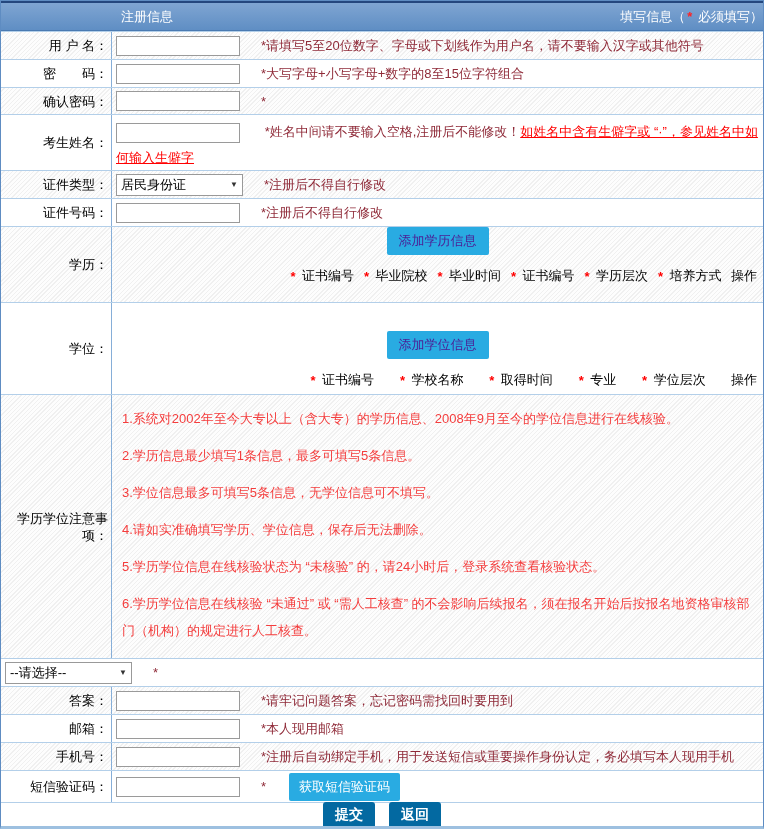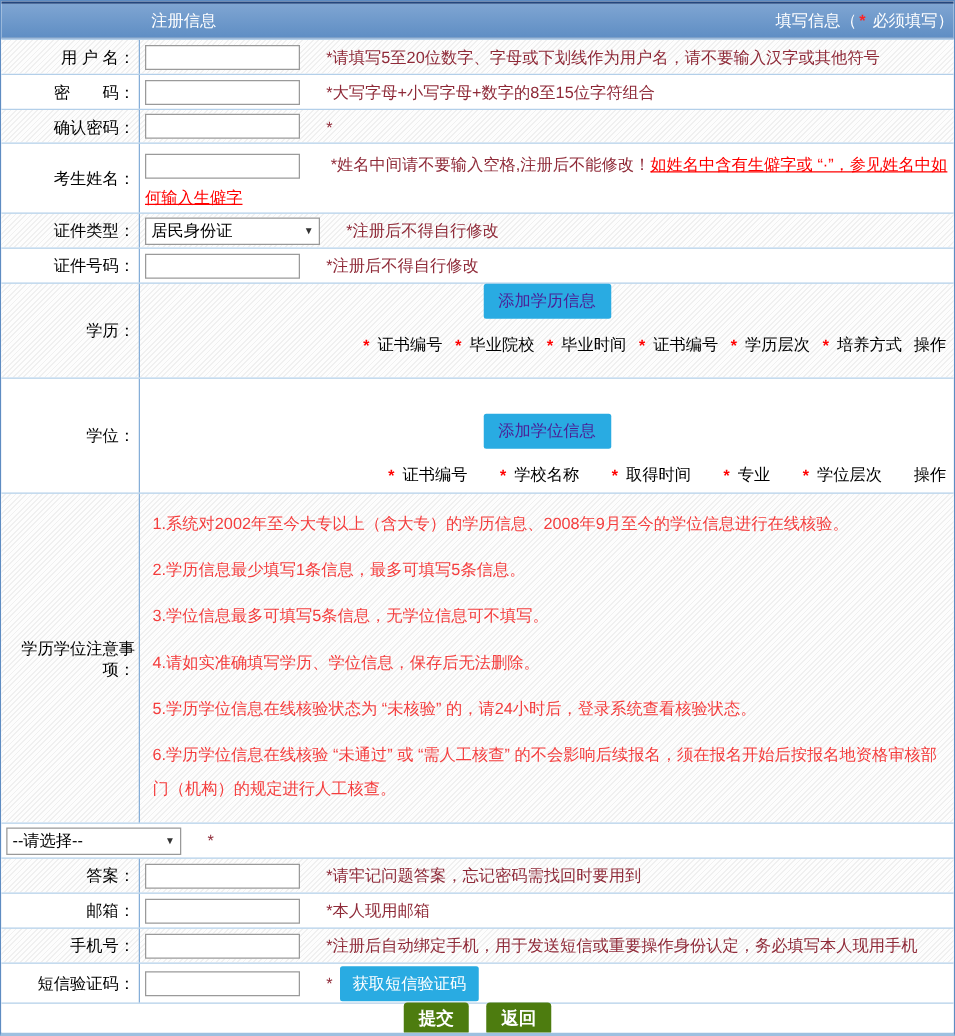--- a/index.html
+++ b/index.html
@@ -17,32 +17,32 @@
   .row.odd{background-image:repeating-linear-gradient(135deg,#fdfdfd 0px,#fdfdfd 2px,#f0f0f0 2px,#f0f0f0 3px);}
   .cell-label{width:111px;box-sizing:border-box;border-right:1px solid #86aed8;display:flex;align-items:center;justify-content:flex-end;text-align:right;padding:2px 3px 2px 2px;line-height:17px;word-break:break-all;}
   .cell-content{flex:1;display:flex;align-items:center;padding-left:4px;min-width:0;}
   .cell-content.block{display:block;padding-top:4px;line-height:26px;}
   .cell-content.col{display:block;padding:0;}
   .h28{height:28px;} .h27{height:27px;} .h56{height:56px;} .h76{height:76px;} .h92{height:92px;} .h264{height:264px;} .h32{height:32px;} .h25{height:25px;}
   .txt{width:124px;height:20px;box-sizing:border-box;border:1px solid #9a9a9a;background:#fff;padding:0 3px;font-size:12px;vertical-align:middle;}
   .note{color:#8f2a38;margin-left:21px;}
   .note-inline{color:#8f2a38;}
   .red-link{color:#ff0000;text-decoration:underline;cursor:pointer;}
-  .sel{width:140px;height:22px;box-sizing:border-box;border:1px solid #999;background:#fff;display:inline-flex;align-items:center;justify-content:space-between;padding:0 4px;cursor:default;vertical-align:middle;}
+  .sel{width:127px;height:22px;box-sizing:border-box;border:1px solid #999;background:#fff;display:inline-flex;align-items:center;justify-content:space-between;padding:0 4px;cursor:default;vertical-align:middle;}
   .sel .caret{font-size:8px;color:#333;margin-left:4px;}
   .btn-cyan{display:block;margin:0 auto;background:#29abe2;color:#4c1d95;border:none;padding:5px 12px;font-size:13px;border-radius:2px;cursor:pointer;font-family:inherit;}
   .thead{display:flex;justify-content:space-between;margin-right:6px;margin-top:12px;}
   .thcol{display:inline-flex;align-items:center;white-space:nowrap;}
   .thcol .star{color:#ff0000;font-weight:bold;margin-right:7px;}
   .thcol .star:empty{display:none;margin:0;}
   .notes-list{color:#f43d3d;padding:10px 10px 0 10px;}
   .notes-list p{margin:0 0 10px 0;line-height:27px;}
-  .btn-sms{background:#29abe2;color:#fff;border:none;padding:5px 10px;font-size:13px;border-radius:2px;margin-left:6px;cursor:pointer;font-family:inherit;}
+  .btn-sms{background:#29abe2;color:#fff;border:none;padding:5px 10px;font-size:13px;border-radius:2px;margin-left:23px;cursor:pointer;font-family:inherit;}
   .actions{display:flex;align-items:center;justify-content:center;gap:14px;}
-  .btn-orange{background:#4d7c0f;color:#fff;border:none;padding:4px 12px;font-size:14px;font-weight:bold;border-radius:3px;cursor:pointer;font-family:Liberation Mono, monospace;}
+  .btn-orange{background:#0369a1;color:#fff;border:none;padding:4px 12px;font-size:14px;font-weight:bold;border-radius:3px;cursor:pointer;font-family:Liberation Mono, monospace;}
   .ed-head{padding-top:14px;}
 </style>
 </head>
 <body>
 
 <div class="page">
 
   <div class="hdr">
     <div class="hdr-left">注册信息</div>
     <div class="hdr-right"><span>填写信息（</span><span class="star">*</span><span> 必须填写）</span></div>

